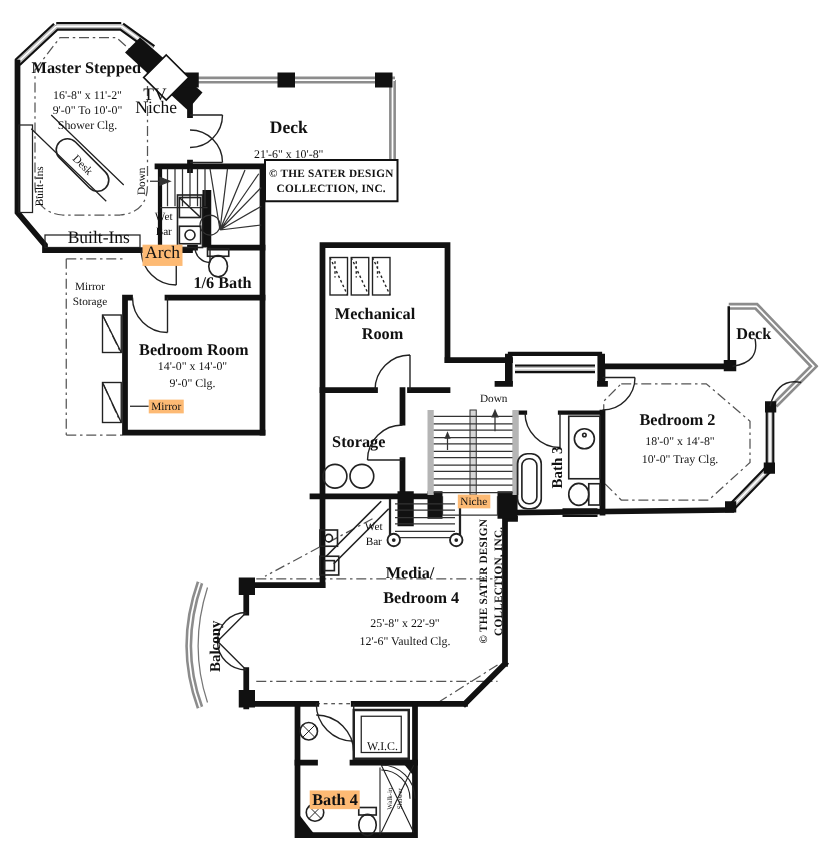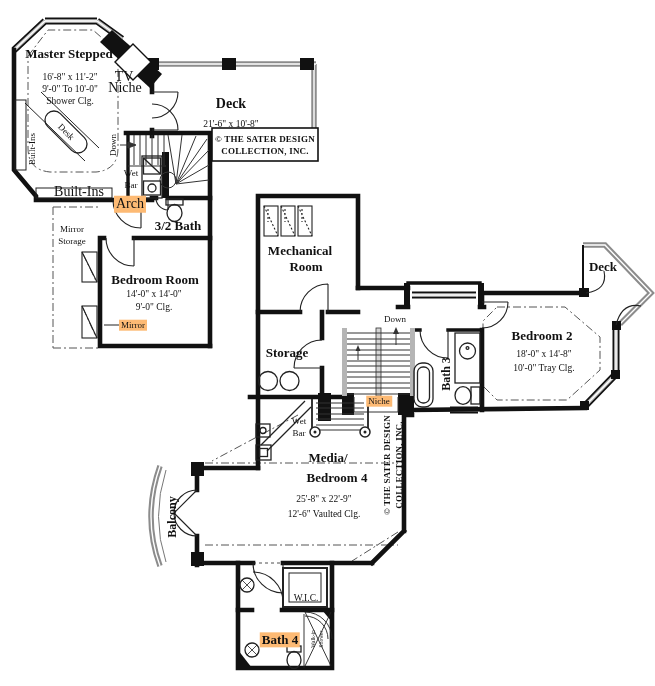--- a/index.html
+++ b/index.html
@@ -246,21 +246,21 @@
 <div class="lbl s95" style="left:231px;top:125px">21'-6" x 10'-8"</div>
 <div class="lbl b s9 cap" style="left:265px;top:139px">© THE SATER DESIGN</div>
 <div class="lbl b s9 cap" style="left:265px;top:151px">COLLECTION, INC.</div>
 <div class="lbl v s9" style="left:113px;top:145px">Down</div>
 <div class="lbl v s9" style="left:32px;top:149px">Built-Ins</div>
 <div class="lbl diag s9" style="left:66px;top:132px">Desk</div>
 <div class="lbl s9" style="left:131px;top:173px">Wet</div>
 <div class="lbl s9" style="left:131px;top:185px">Bar</div>
 <div class="lbl s85" style="left:79px;top:192px">Built-Ins</div>
 <div class="lbl s85 bg" style="left:130px;top:204px">Arch</div>
-<div class="lbl b s13" style="left:178px;top:226px">3/2 Bath</div>
+<div class="lbl b s13" style="left:178px;top:226px">1/6 Bath</div>
 <div class="lbl s9" style="left:72px;top:229px">Mirror</div>
 <div class="lbl s9" style="left:72px;top:241px">Storage</div>
 <div class="lbl b s13" style="left:155px;top:280px">Bedroom Room</div>
 <div class="lbl s95" style="left:154px;top:295px">14'-0" x 14'-0"</div>
 <div class="lbl s95" style="left:154px;top:308px">9'-0" Clg.</div>
 <div class="lbl s9 bg" style="left:133px;top:325px">Mirror</div>
 <div class="lbl b s13" style="left:300px;top:251px">Mechanical</div>
 <div class="lbl b s13" style="left:306px;top:267px">Room</div>
 <div class="lbl b s13" style="left:287px;top:353px">Storage</div>
 <div class="lbl s9" style="left:395px;top:319px">Down</div>
@@ -273,17 +273,17 @@
 <div class="lbl s9" style="left:299px;top:421px">Wet</div>
 <div class="lbl s9" style="left:299px;top:433px">Bar</div>
 <div class="lbl b s13" style="left:328px;top:458px">Media/</div>
 <div class="lbl b s13" style="left:337px;top:478px">Bedroom 4</div>
 <div class="lbl s95" style="left:324px;top:500px">25'-8" x 22'-9"</div>
 <div class="lbl s95" style="left:324px;top:515px">12'-6" Vaulted Clg.</div>
 <div class="lbl v b s9 cap" style="left:387px;top:465px">© THE SATER DESIGN</div>
 <div class="lbl v b s9 cap" style="left:399px;top:465px">COLLECTION, INC.</div>
 <div class="lbl v b s12" style="left:172px;top:517px">Balcony</div>
 <div class="lbl s95" style="left:306px;top:599px">W.I.C.</div>
-<div class="lbl b s13 bg" style="left:280px;top:640px">Bath 4</div>
+<div class="lbl b s13 bg" style="left:268px;top:640px">Bath 4</div>
 <div class="lbl v s55" style="left:313px;top:639px">Walk-in</div>
 <div class="lbl v s55" style="left:321px;top:639px">Shower</div>
 
 </div>
 
 </body></html>

